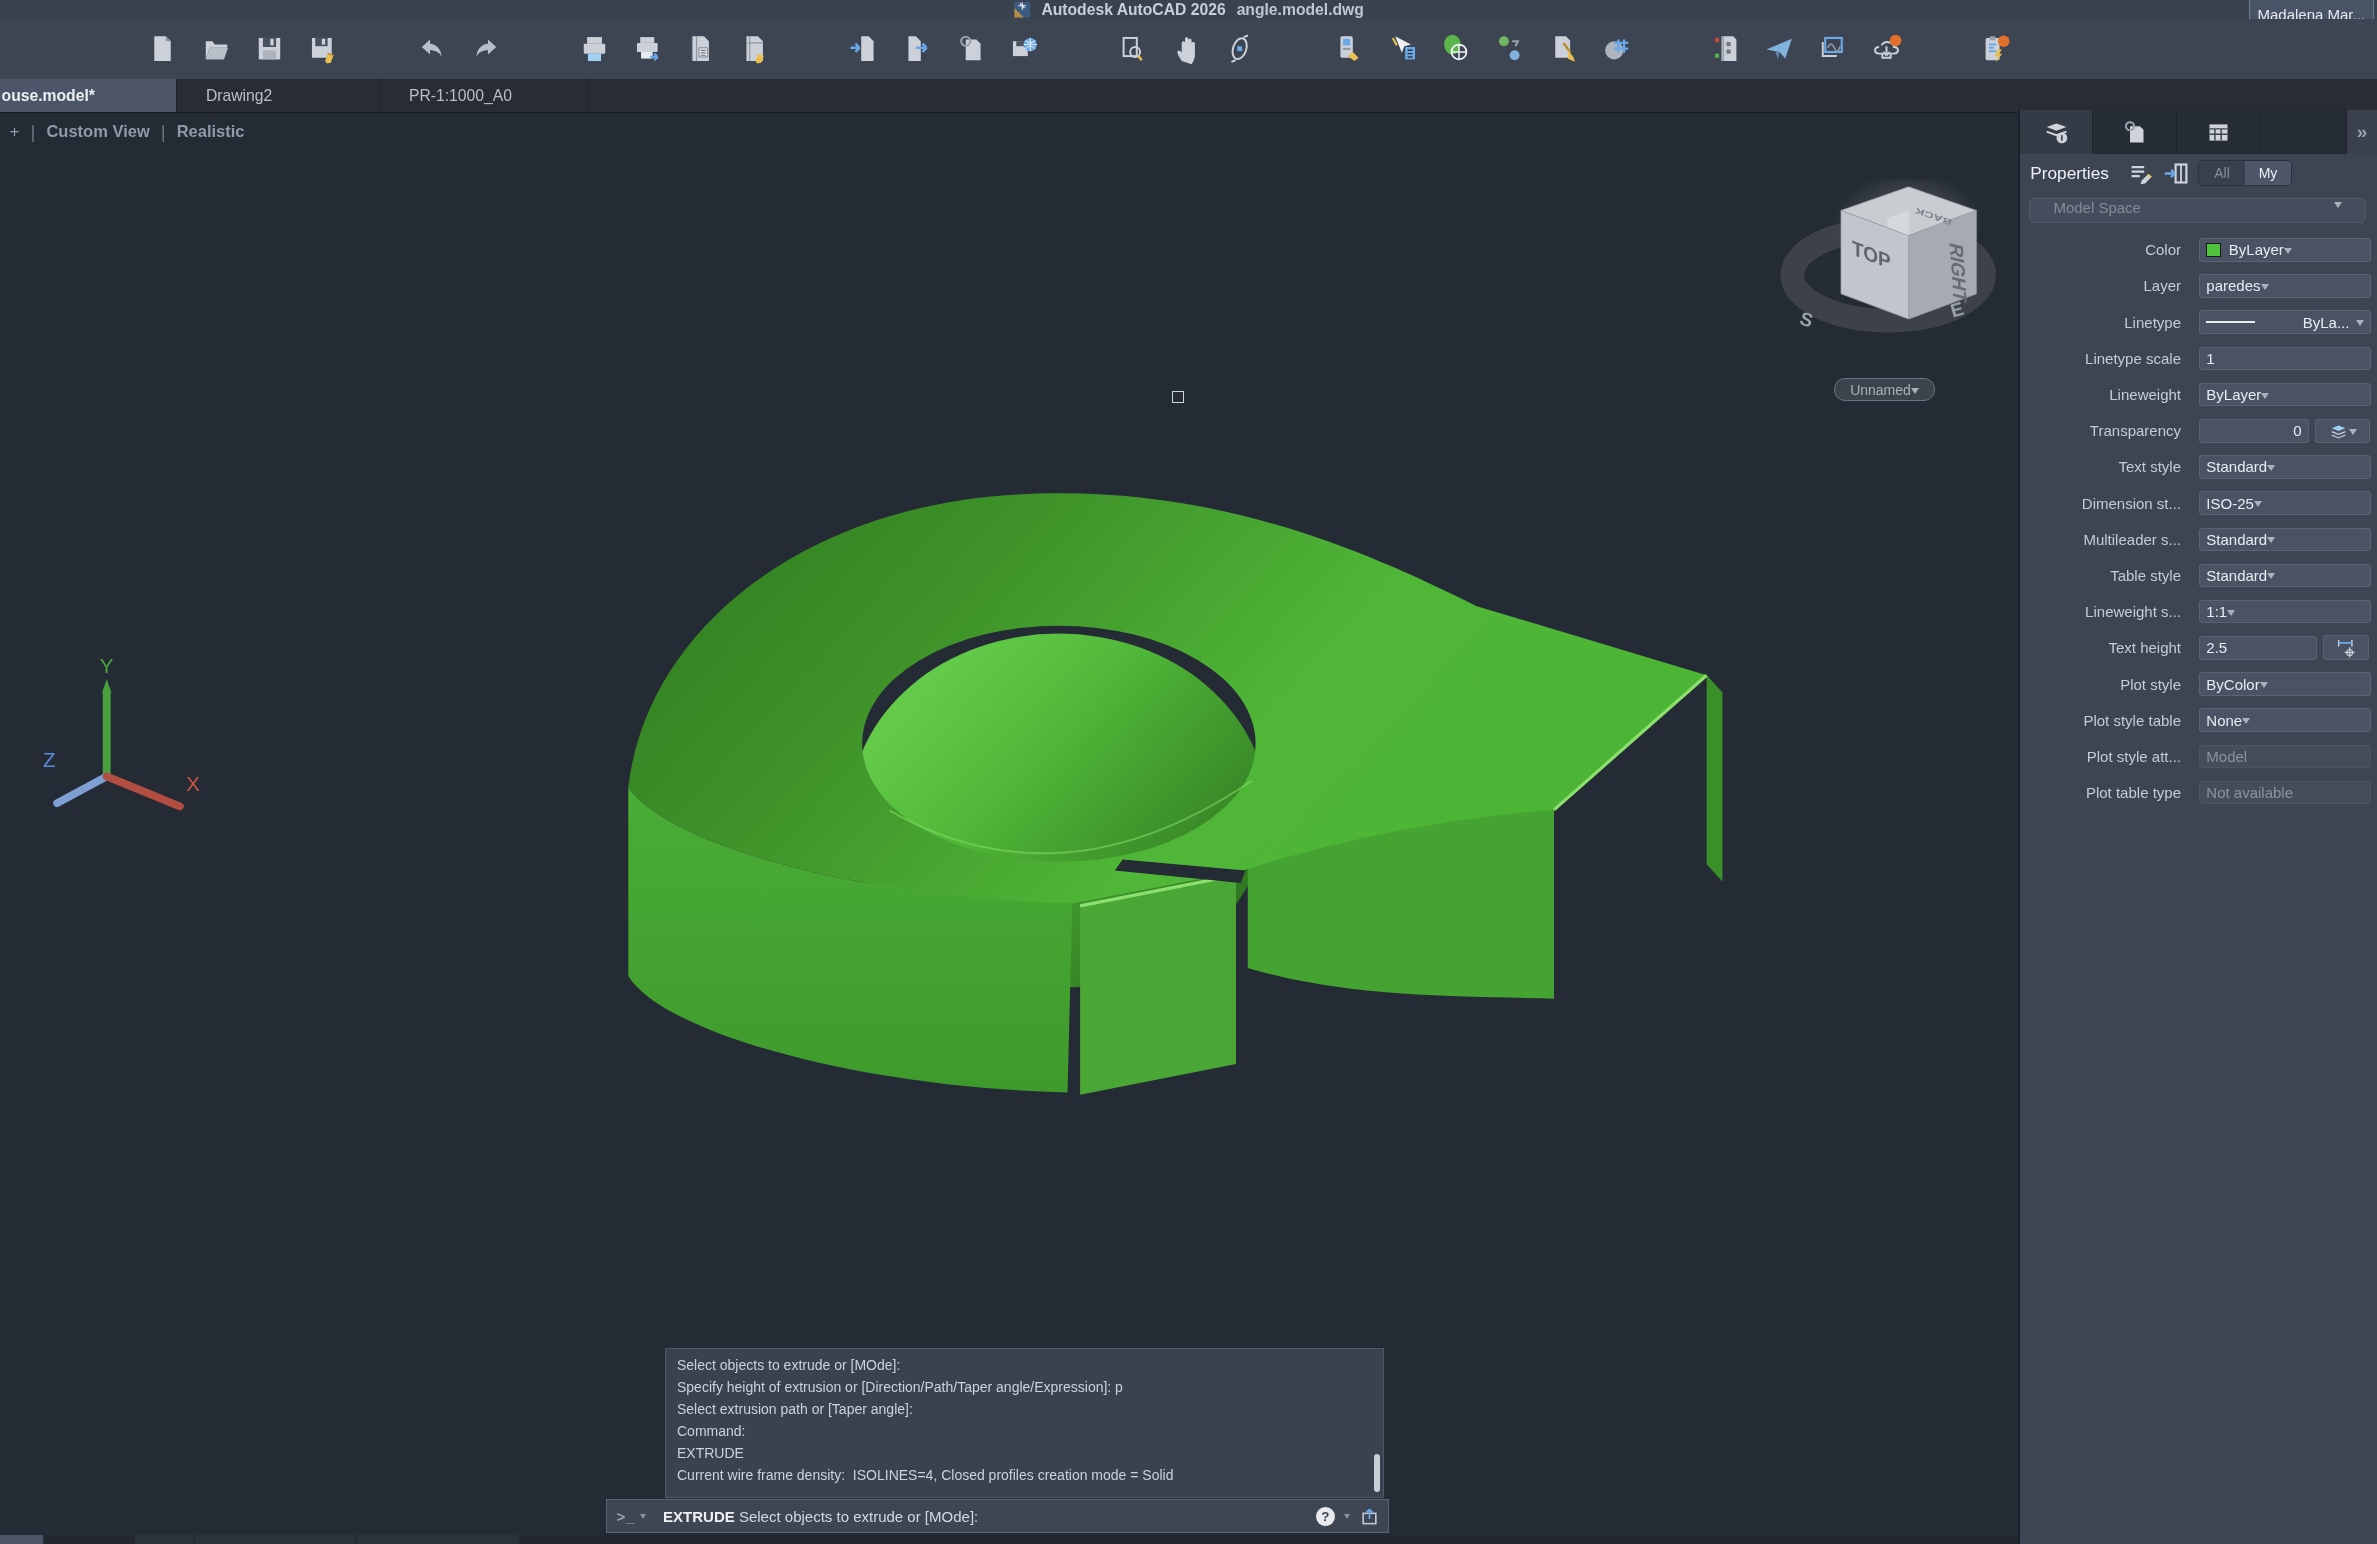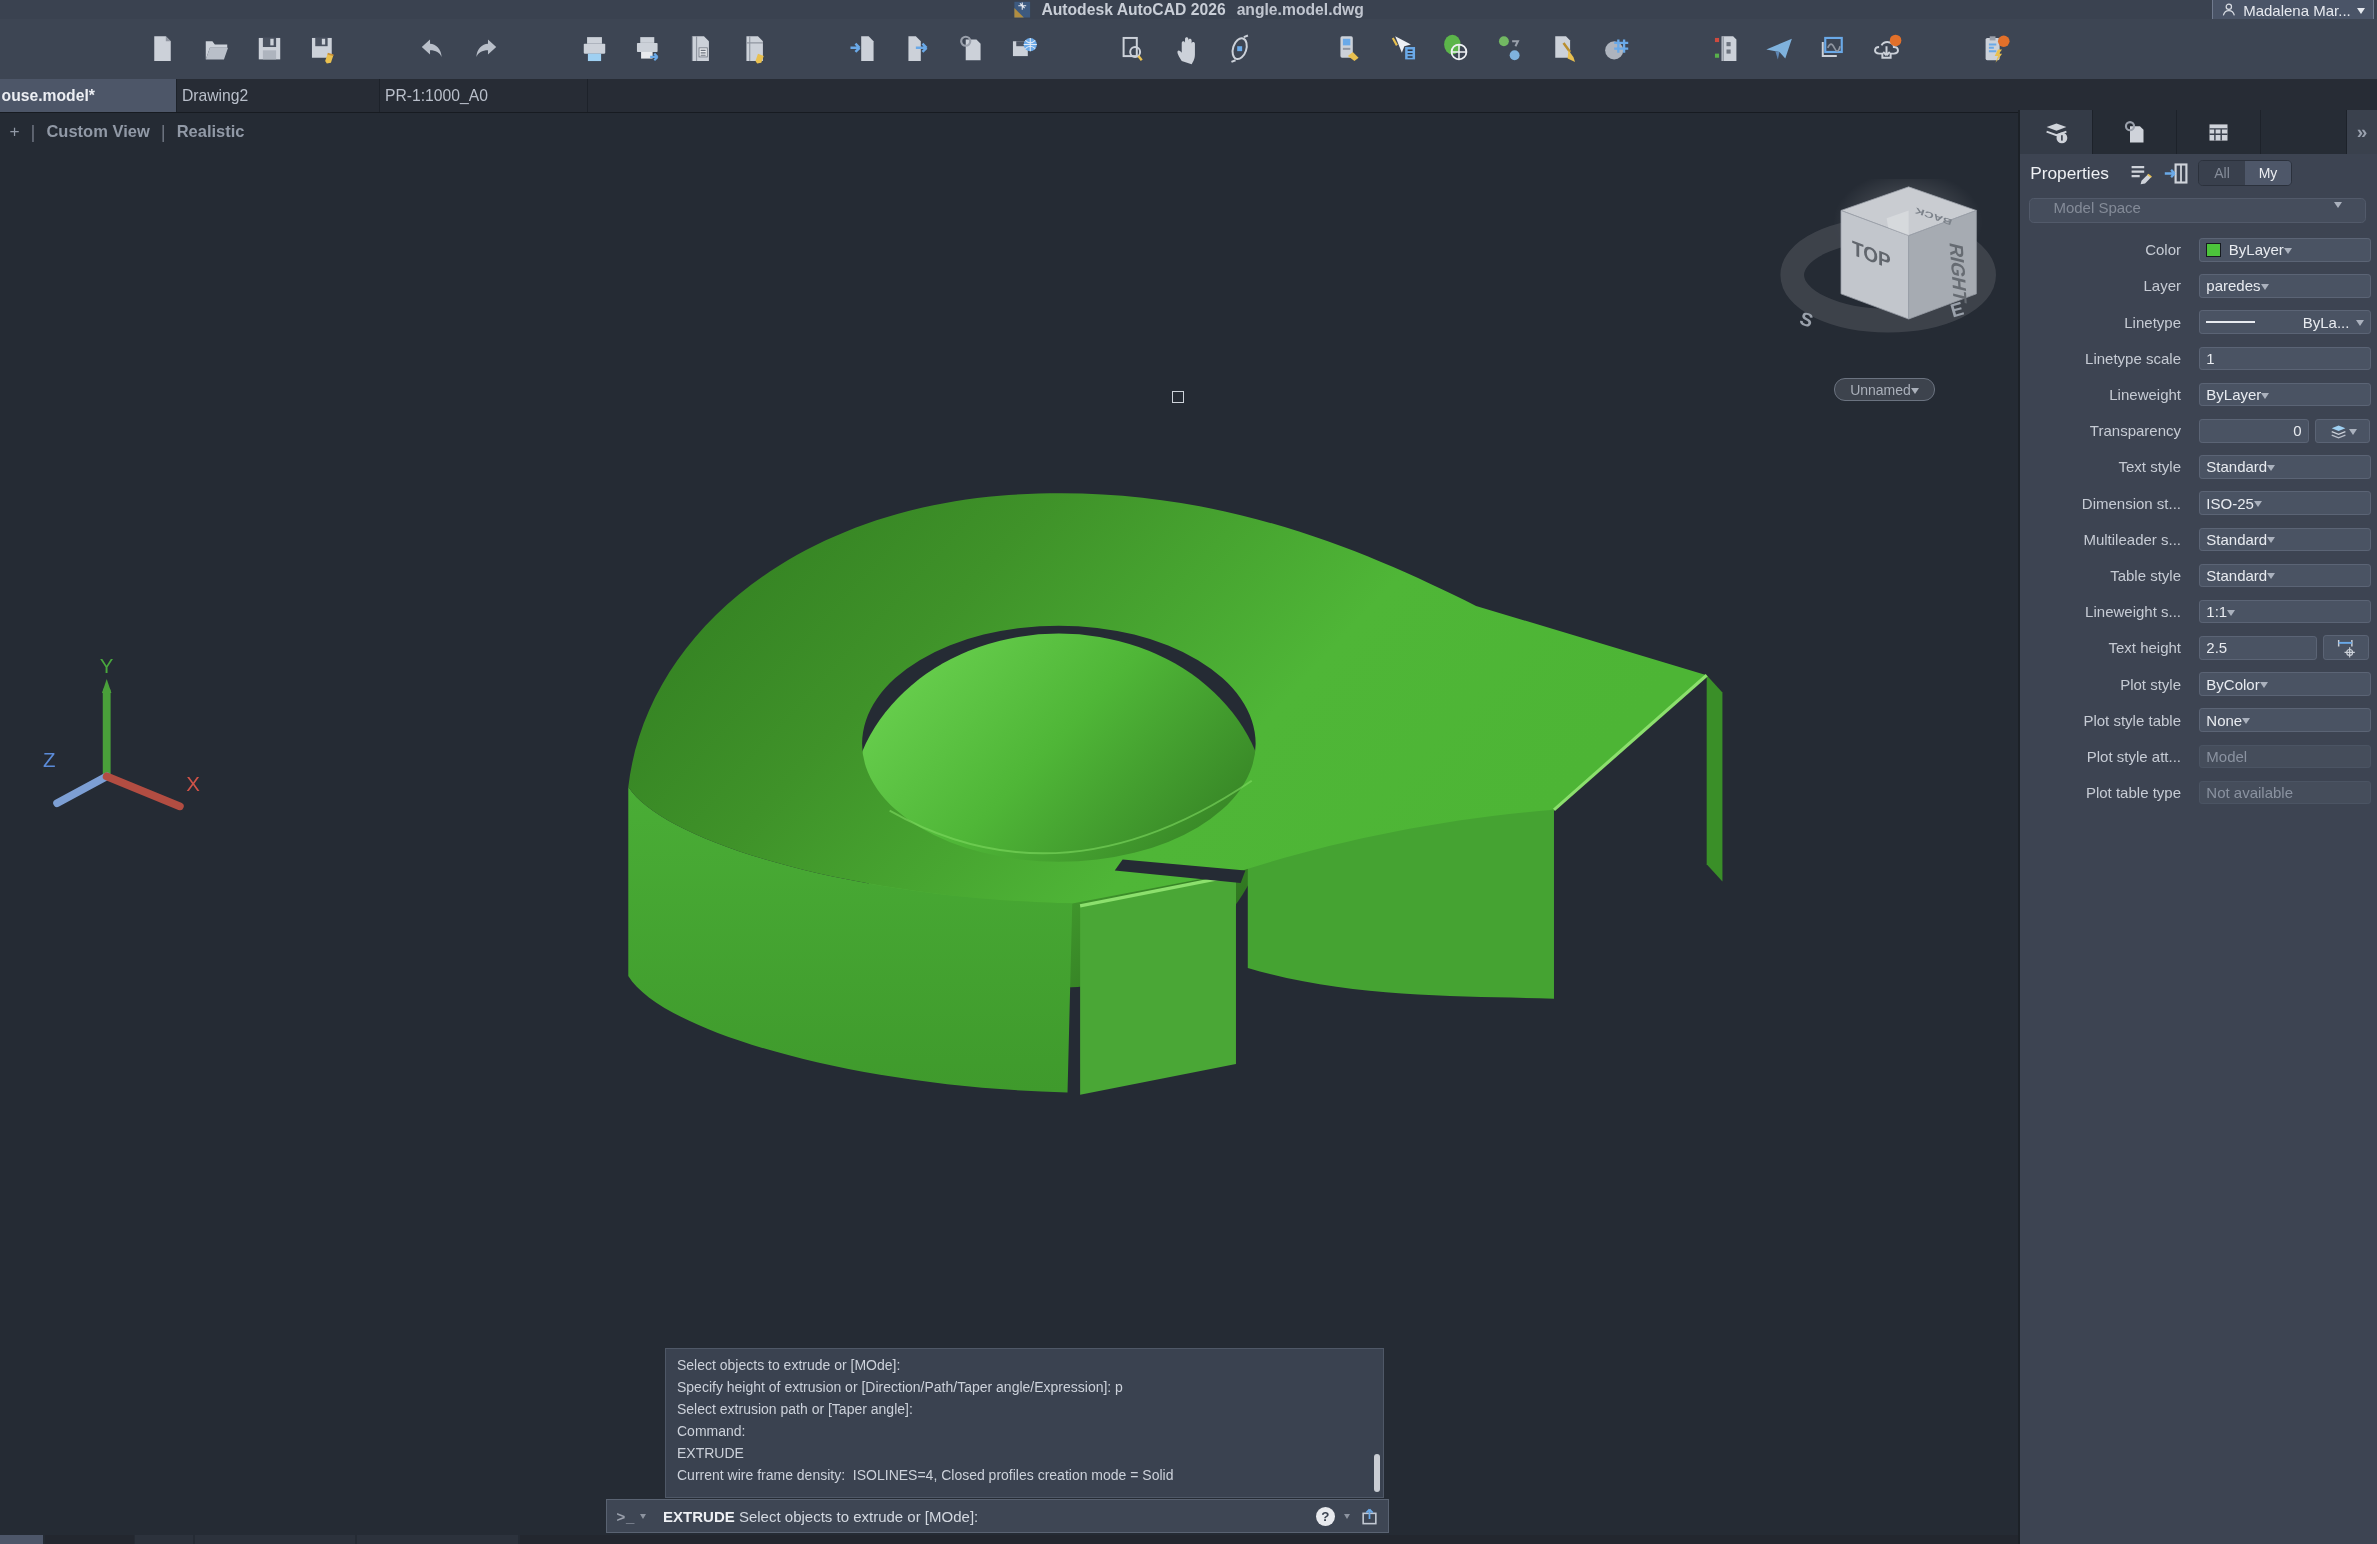--- a/index.html
+++ b/index.html
@@ -4,29 +4,29 @@
 <style>
   html,body{margin:0;padding:0;background:#1a1e25;}
   #screen{position:relative;width:2377px;height:1545px;overflow:hidden;
     font-family:"Liberation Sans",sans-serif;background:#252b34;-webkit-font-smoothing:antialiased;}
   
   #titlebar{position:absolute;left:0;top:0;width:2377px;height:19px;background:#3a4250;}
   #title-center{position:absolute;left:50%;top:0;transform:translateX(-50%);display:flex;align-items:center;gap:11px;height:19px;}
   #title-center .app{color:#c9ced7;font-size:15.7px;font-weight:bold;white-space:nowrap;}
   #title-center .doc{color:#c0c5cf;font-size:15.7px;font-weight:bold;white-space:nowrap;}
   #user-chip{position:absolute;right:3.1px;top:0;height:20.5px;display:flex;align-items:center;gap:6.3px;
-    background:#4a5467;border:0.8px solid #707a8e;border-top:none;padding:0 7.9px;color:#e6e9ef;font-size:15px;}
+    background:#4a5467;border:0.8px solid #707a8e;border-top:none;padding:0 7.9px;color:#e6e9ef;font-size:15px;flex-direction:column;}
   
   #toolbar{position:absolute;left:0;top:19px;width:2377px;height:60px;background:#3d4553;display:flex;align-items:center;}
   .tb-group{display:flex;align-items:center;gap:20.5px;margin-right:76px;}
   .tb-btn{width:33px;height:33px;background:none;border:none;padding:0;cursor:pointer;}
   .tb-btn svg{width:33px;height:33px;display:block;}
   
   #tabbar{position:absolute;left:0;top:79px;width:2377px;height:33px;background:#272c35;border-bottom:1.6px solid #171b21;display:flex;}
-  .ftab{height:33px;display:flex;align-items:center;padding:0 5px;font-size:15.7px;color:#b9bfca;
+  .ftab{height:33px;display:flex;align-items:center;padding:0 29px;font-size:15.7px;color:#b9bfca;
     border-right:1.6px solid #1d222a;white-space:nowrap;overflow:hidden;}
   .ftab.active{background:#4d5668;color:#eceef3;font-weight:bold;padding-left:1.6px;width:177px;box-sizing:border-box;}
   .ftab:nth-child(2){width:203px;box-sizing:border-box;}
   .ftab:nth-child(3){width:208px;box-sizing:border-box;}
   
   #viewport{position:absolute;left:0;top:113px;width:2018px;height:1422px;background:#252b34;overflow:hidden;}
   #vp-controls{position:absolute;left:9.4px;top:7.9px;display:flex;align-items:center;gap:11px;
     color:#9199a6;font-size:16.5px;font-weight:bold;}
   #vp-controls .sep{color:#6c737f;font-weight:normal;font-size:19px;}
   #vp-plus{color:#9199a6;font-size:17.3px;font-weight:normal;}

